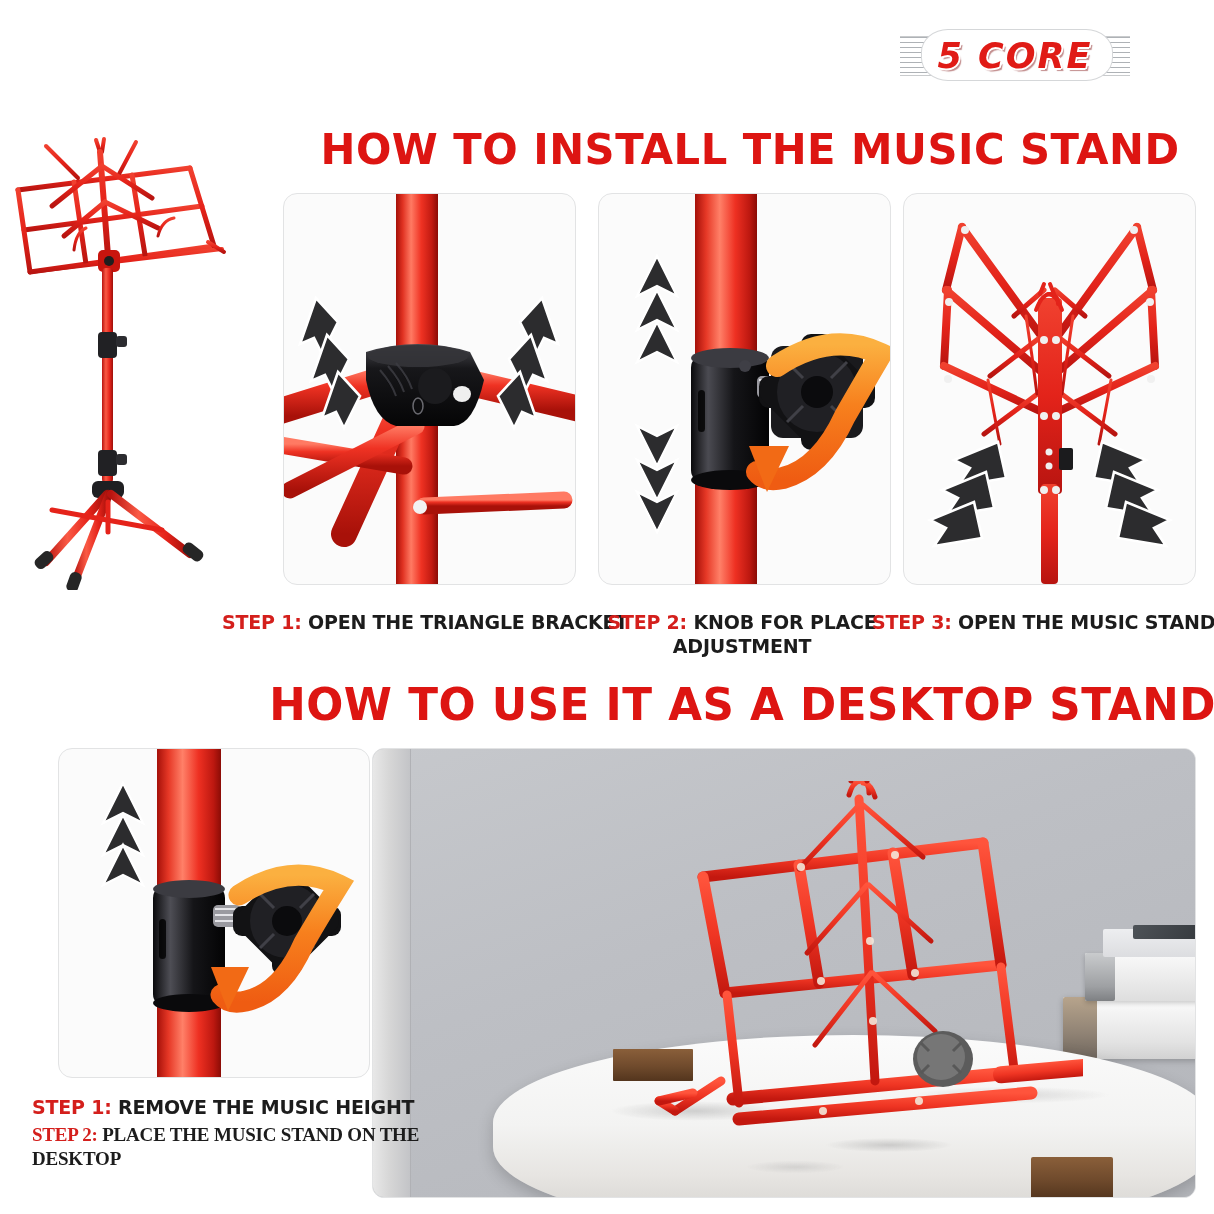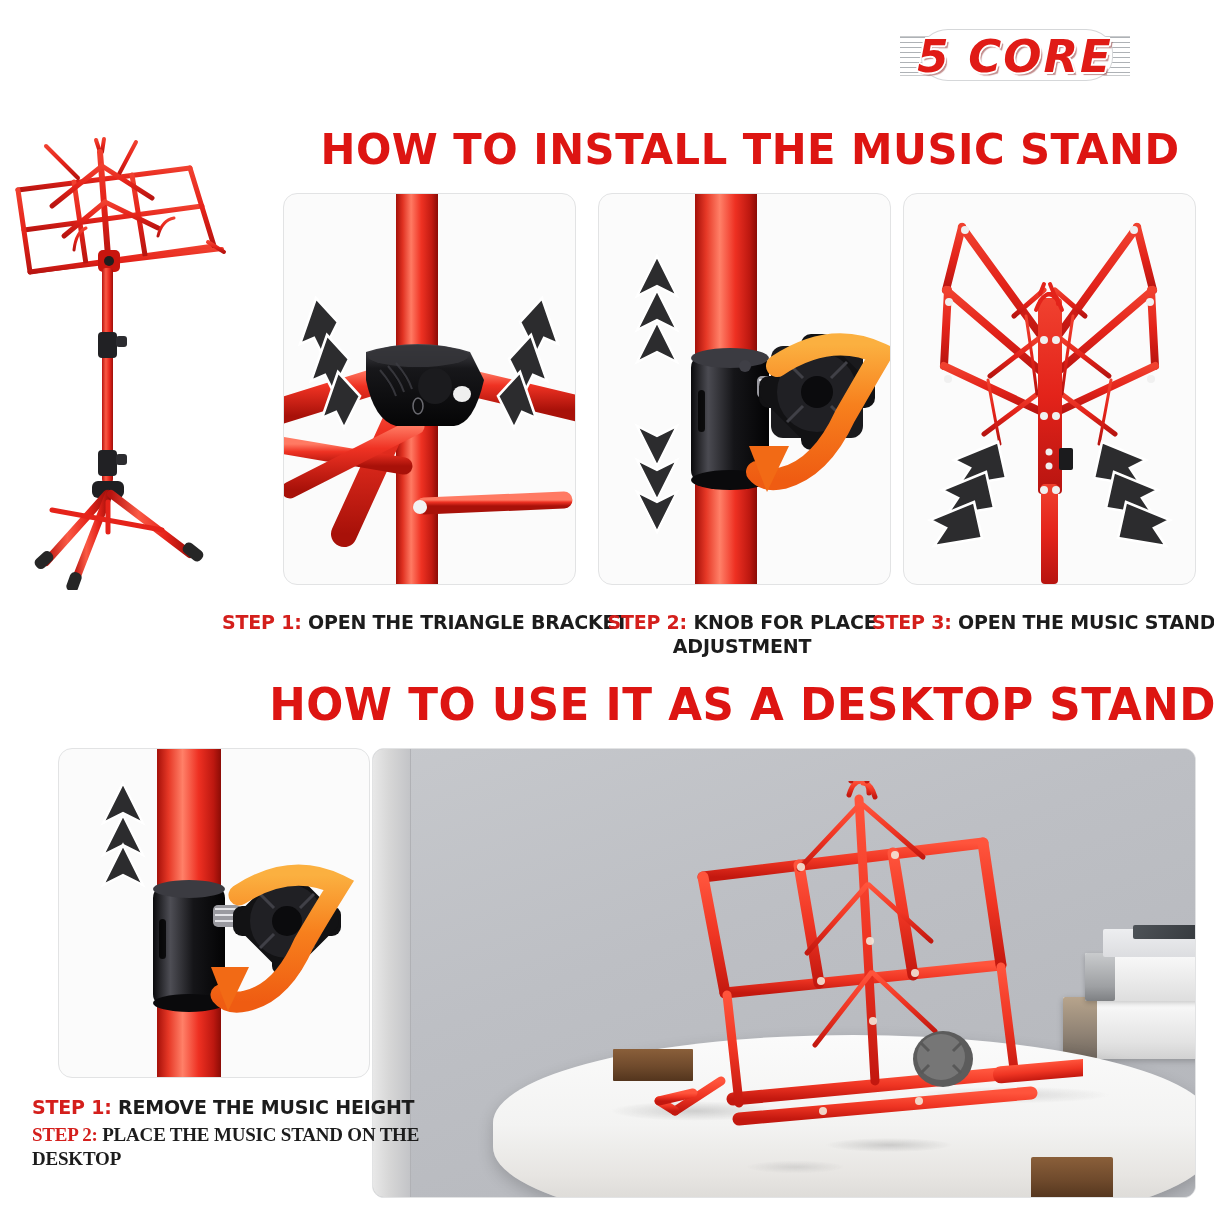--- a/index.html
+++ b/index.html
@@ -31,21 +31,21 @@
     width: 190px; height: 50px;
     background: #ffffff;
     border-radius: 26px / 22px;
     box-shadow: 0 0 0 1px #d5d7d9;
   }
   .logo-text {
     position: absolute; left: 0; top: 0; width: 230px; height: 56px;
     display: flex; align-items: center; justify-content: center;
     font-family: "DejaVu Sans", sans-serif;
     font-weight: bold; font-style: italic;
-    font-size: 45px; letter-spacing: 2px;
+    font-size: 35px; letter-spacing: 2px;
     color: #e01b16;
     text-shadow:
       1.6px 0 0 #ffffff, -1.6px 0 0 #ffffff,
       0 1.6px 0 #ffffff, 0 -1.6px 0 #ffffff,
       1.4px 1.4px 0 #ffffff, -1.4px 1.4px 0 #ffffff,
       1.4px -1.4px 0 #ffffff, -1.4px -1.4px 0 #ffffff,
       2.5px 2.5px 1px rgba(120,0,0,.45);
     white-space: nowrap;
   }
 

